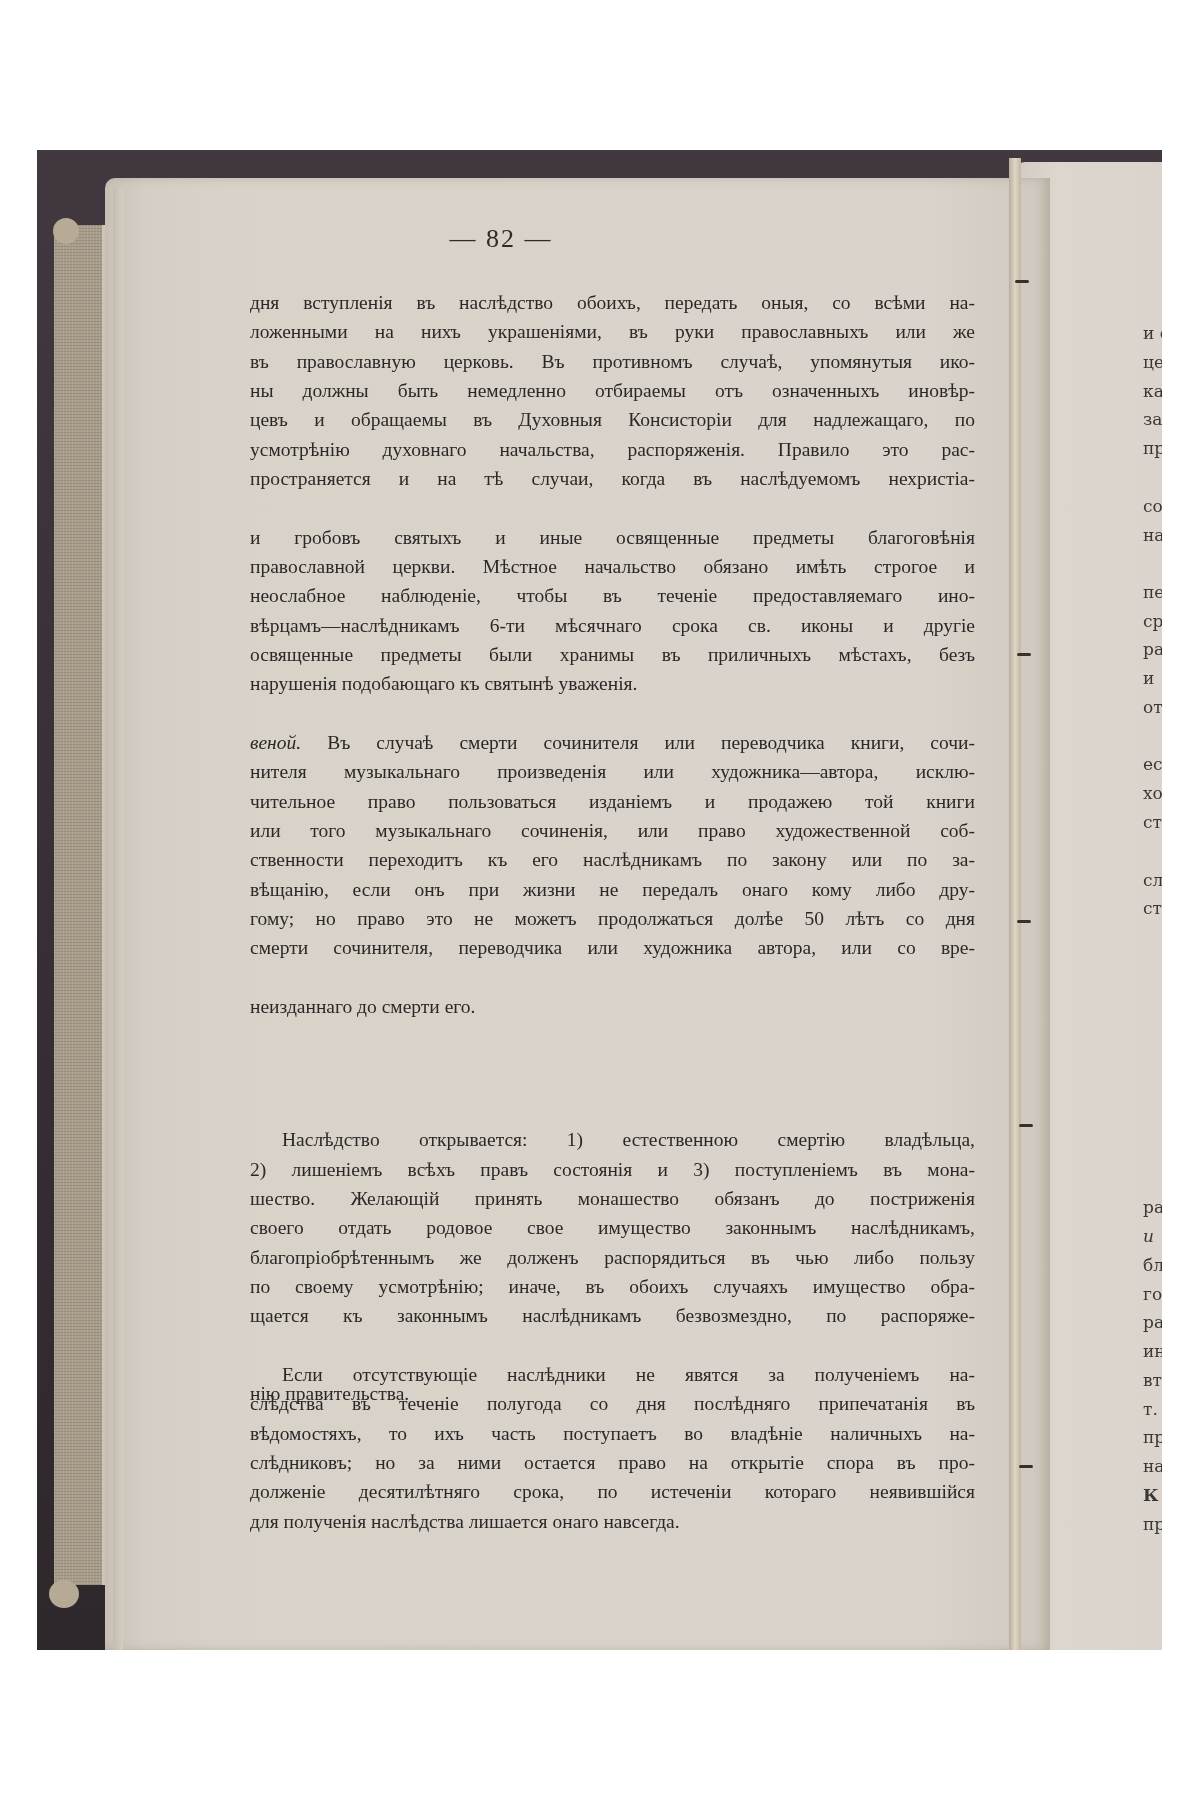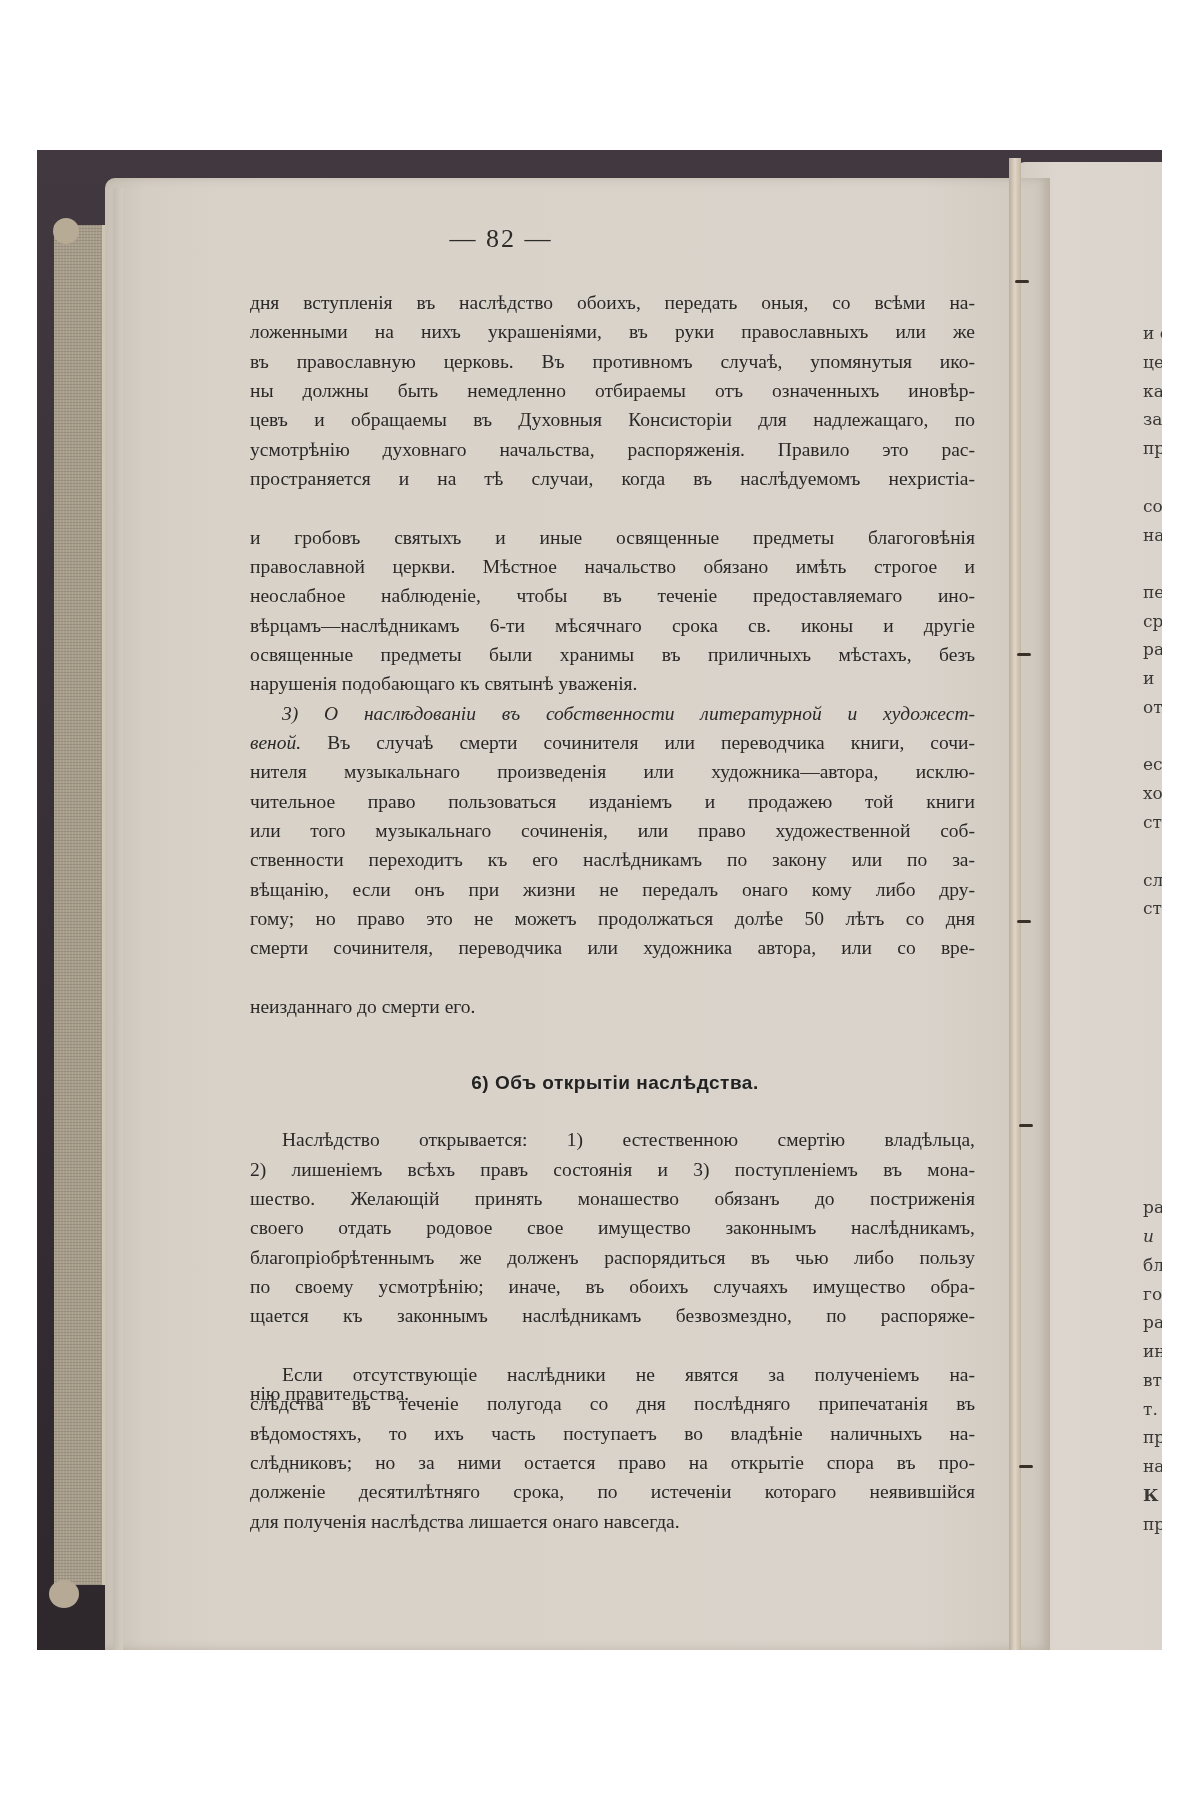--- a/index.html
+++ b/index.html
@@ -140,32 +140,30 @@
   <div class="line" style="top:408px">цевъ и обращаемы въ Духовныя Консисторіи для надлежащаго, по</div>
   <div class="line" style="top:438px">усмотрѣнію духовнаго начальства, распоряженія. Правило это рас-</div>
   <div class="line" style="top:467px">пространяется и на тѣ случаи, когда въ наслѣдуемомъ нехристіа-</div>
   <div class="line" style="top:526px">и гробовъ святыхъ и иные освященные предметы благоговѣнія</div>
   <div class="line" style="top:555px">православной церкви. Мѣстное начальство обязано имѣть строгое и</div>
   <div class="line" style="top:584px">неослабное наблюденіе, чтобы въ теченіе предоставляемаго ино-</div>
   <div class="line" style="top:614px">вѣрцамъ—наслѣдникамъ 6-ти мѣсячнаго срока св. иконы и другіе</div>
   <div class="line last" style="top:672px">нарушенія подобающаго къ святынѣ уваженія.</div>
   <div class="line" style="top:643px">освященные предметы были хранимы въ приличныхъ мѣстахъ, безъ</div>
 
-  <div class="line indent italic-lead" style="top:702px">3) О наслѣдованіи въ собственности литературной и художест-</div>
   <div class="line" style="top:731px; text-align-last:justify;"><span class="it">веной.</span> <span>Въ случаѣ смерти сочинителя или переводчика книги, сочи-</span></div>
   <div class="line" style="top:760px">нителя музыкальнаго произведенія или художника—автора, исклю-</div>
   <div class="line" style="top:790px">чительное право пользоваться изданіемъ и продажею той книги</div>
   <div class="line" style="top:819px">или того музыкальнаго сочиненія, или право художественной соб-</div>
   <div class="line" style="top:848px">ственности переходитъ къ его наслѣдникамъ по закону или по за-</div>
   <div class="line" style="top:878px">вѣщанію, если онъ при жизни не передалъ онаго кому либо дру-</div>
   <div class="line" style="top:907px">гому; но право это не можетъ продолжаться долѣе 50 лѣтъ со дня</div>
   <div class="line" style="top:936px">смерти сочинителя, переводчика или художника автора, или со вре-</div>
   <div class="line last" style="top:995px">неизданнаго до смерти его.</div>
 
-  <div class="heading">6) Объ открытіи наслѣдства.</div>
 
   <div class="line indent" style="top:1128px">Наслѣдство открывается: 1) естественною смертію владѣльца,</div>
   <div class="line" style="top:1158px">2) лишеніемъ всѣхъ правъ состоянія и 3) поступленіемъ въ мона-</div>
   <div class="line" style="top:1187px">шество. Желающій принять монашество обязанъ до постриженія</div>
   <div class="line" style="top:1216px">своего отдать родовое свое имущество законнымъ наслѣдникамъ,</div>
   <div class="line" style="top:1246px">благопріобрѣтеннымъ же долженъ распорядиться въ чью либо пользу</div>
   <div class="line" style="top:1275px">по своему усмотрѣнію; иначе, въ обоихъ случаяхъ имущество обра-</div>
   <div class="line" style="top:1304px">щается къ законнымъ наслѣдникамъ безвозмездно, по распоряже-</div>
   <div class="line last" style="top:1382px">нію правительства.</div>
 

